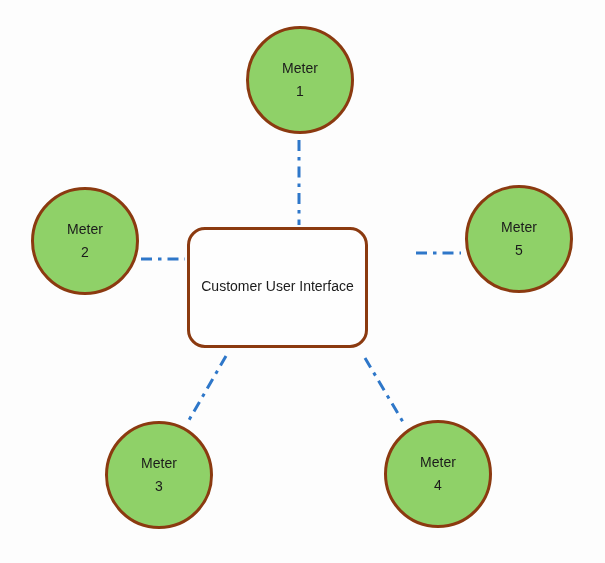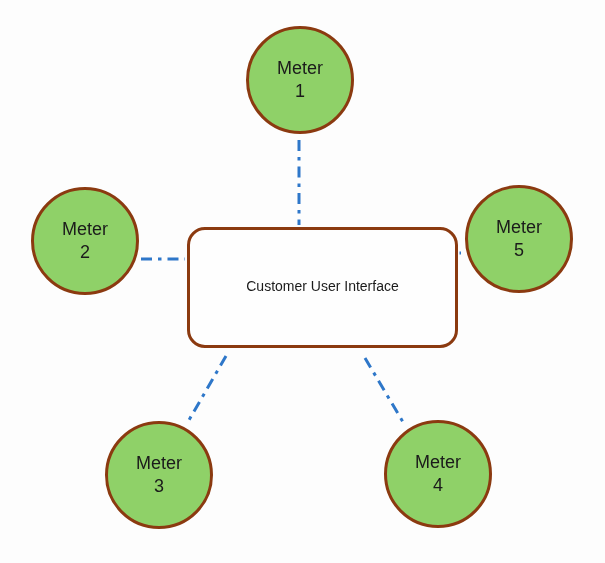--- a/index.html
+++ b/index.html
@@ -31,33 +31,33 @@
     width: 108px;
     height: 108px;
     border-radius: 50%;
     background: var(--circle-fill, #8fd168);
     border: 3px solid var(--circle-border, #8b3a10);
     display: flex;
     flex-direction: column;
     align-items: center;
     justify-content: center;
     color: var(--text, #1b1b1b);
-    font-size: 18px;
+    font-size: 14px;
     line-height: 23px;
     text-align: center;
   }
   .m1 { left: 246px; top: 26px; }
   .m2 { left: 31px;  top: 187px; }
   .m3 { left: 105px; top: 421px; }
   .m4 { left: 384px; top: 420px; }
   .m5 { left: 465px; top: 185px; }
   .hub {
     left: 187px;
     top: 227px;
-    width: 271px;
+    width: 181px;
     height: 121px;
     border: 3px solid var(--hub-border, #8b3a10);
     border-radius: 18px;
     background: var(--hub-fill, #fefefe);
     display: flex;
     align-items: center;
     justify-content: center;
     color: var(--text, #1b1b1b);
     font-size: 14px;
     padding-bottom: 4px;

